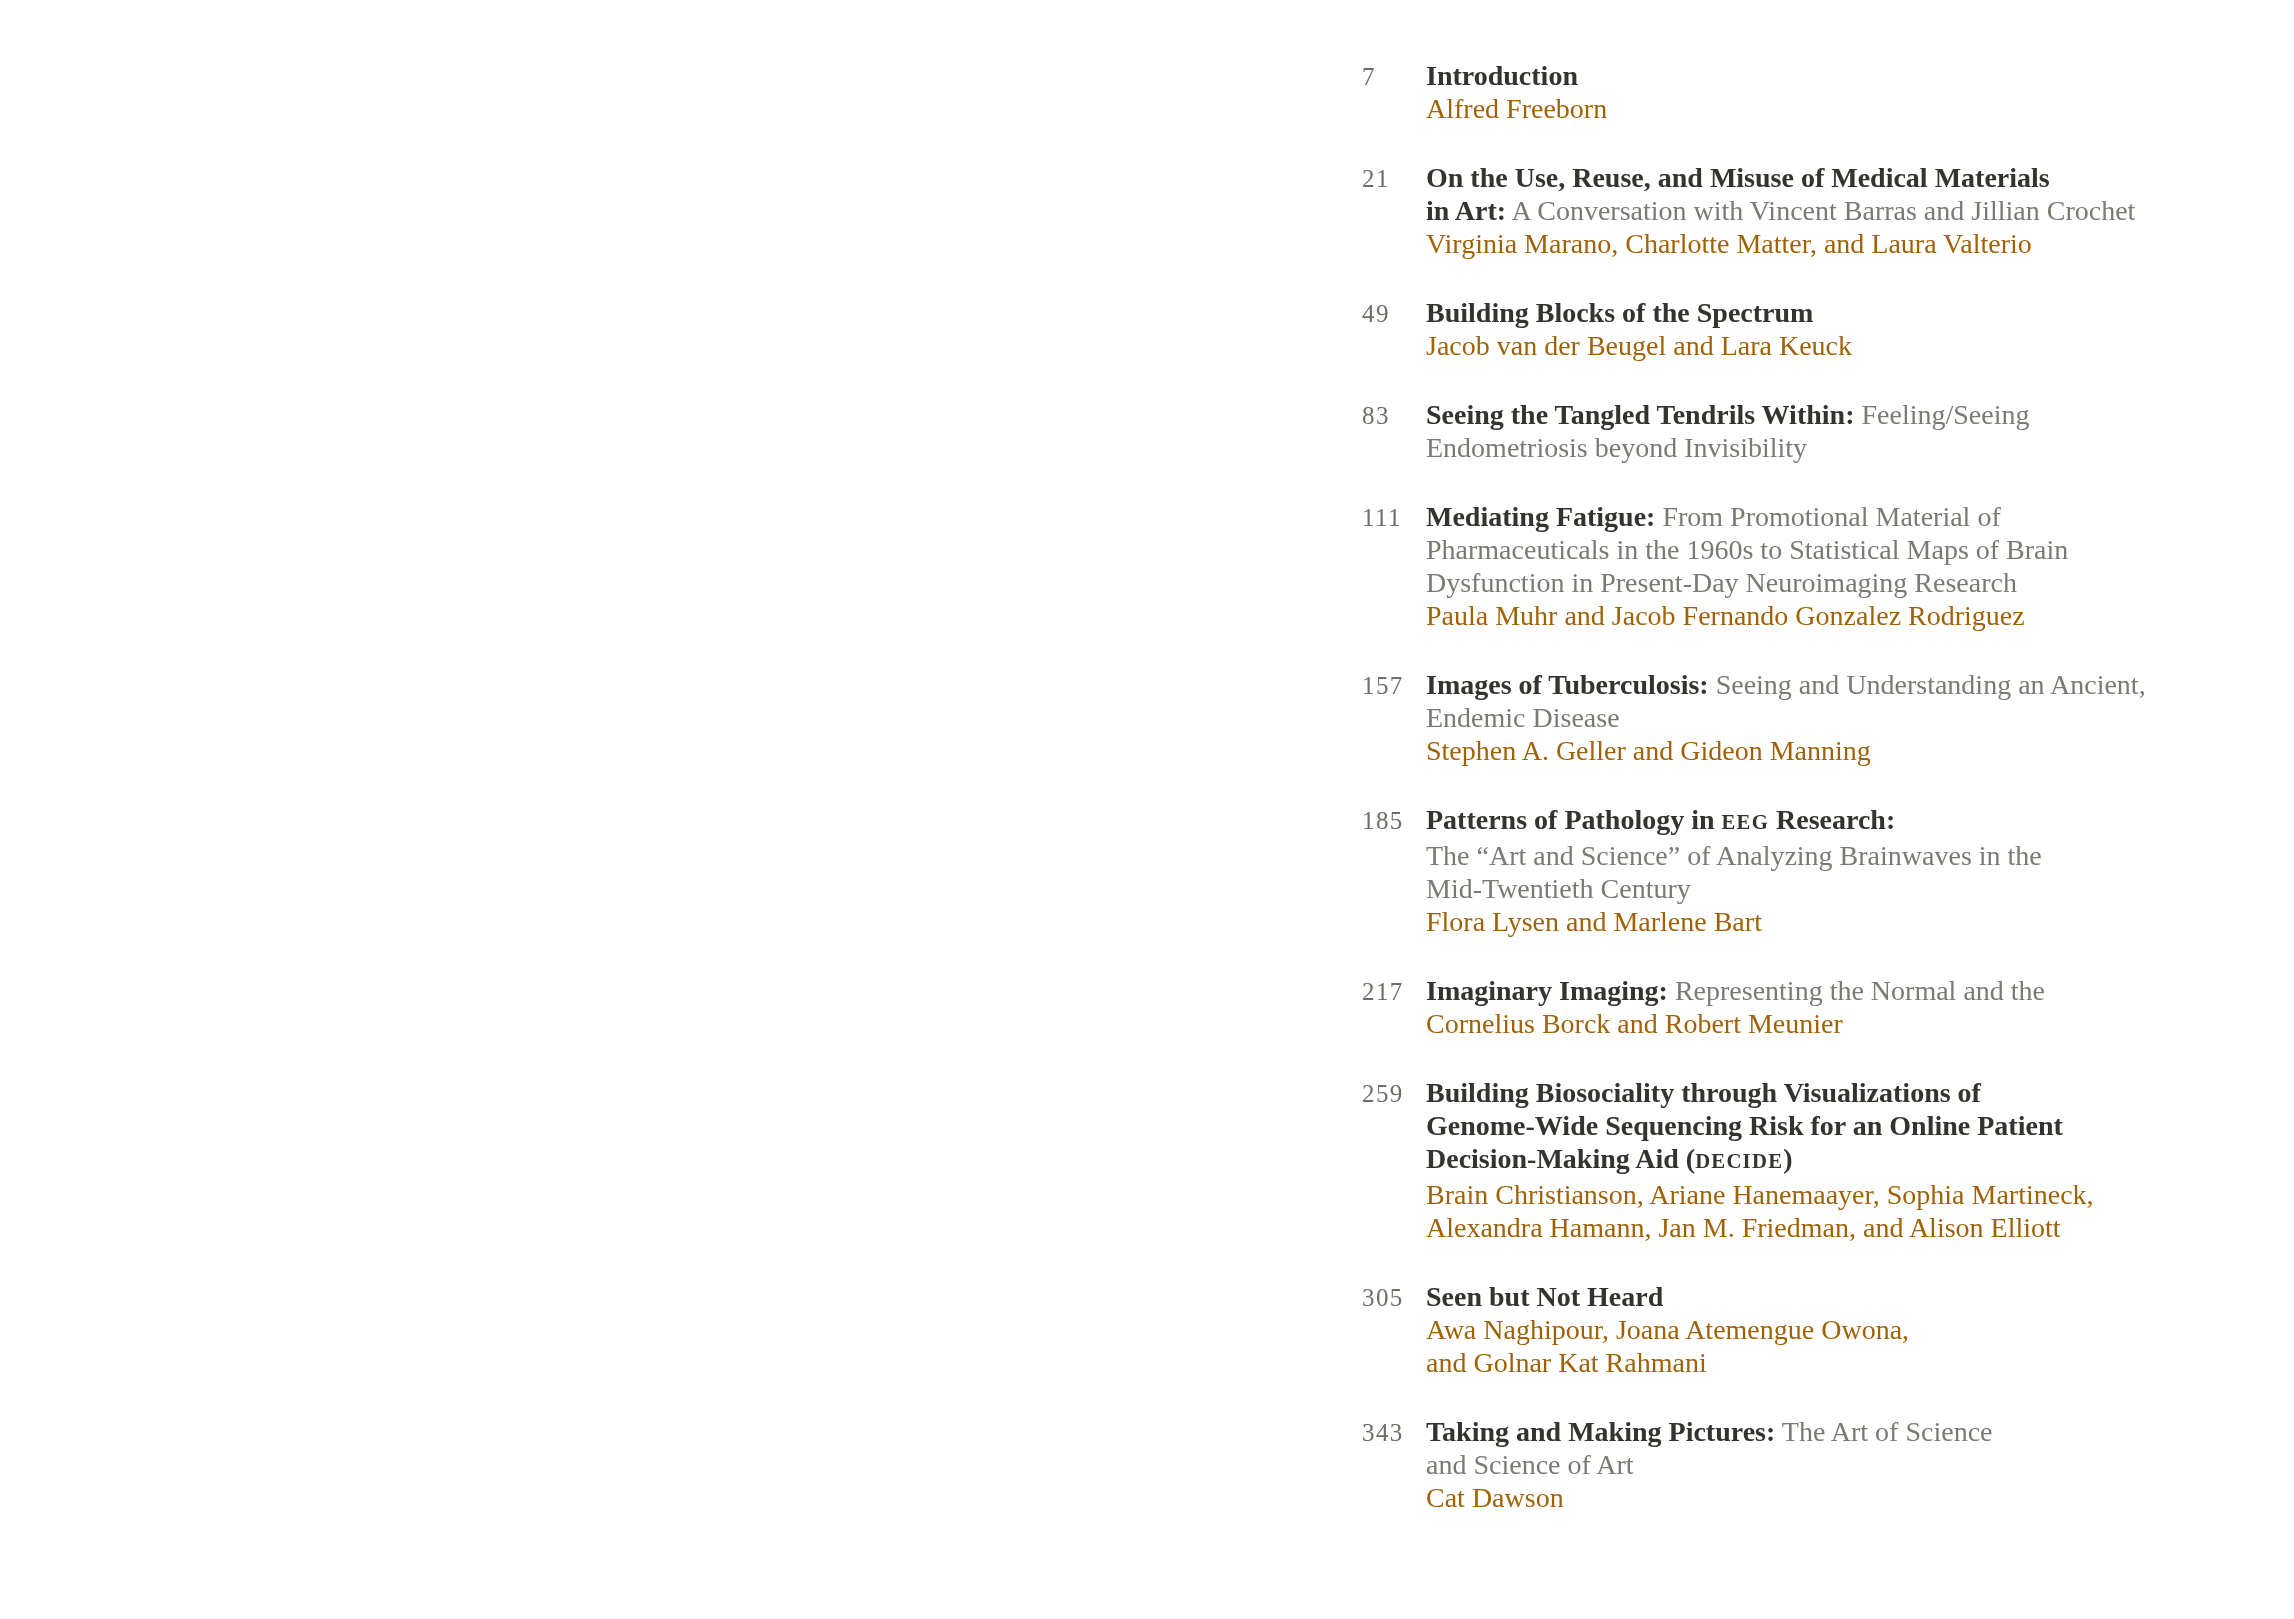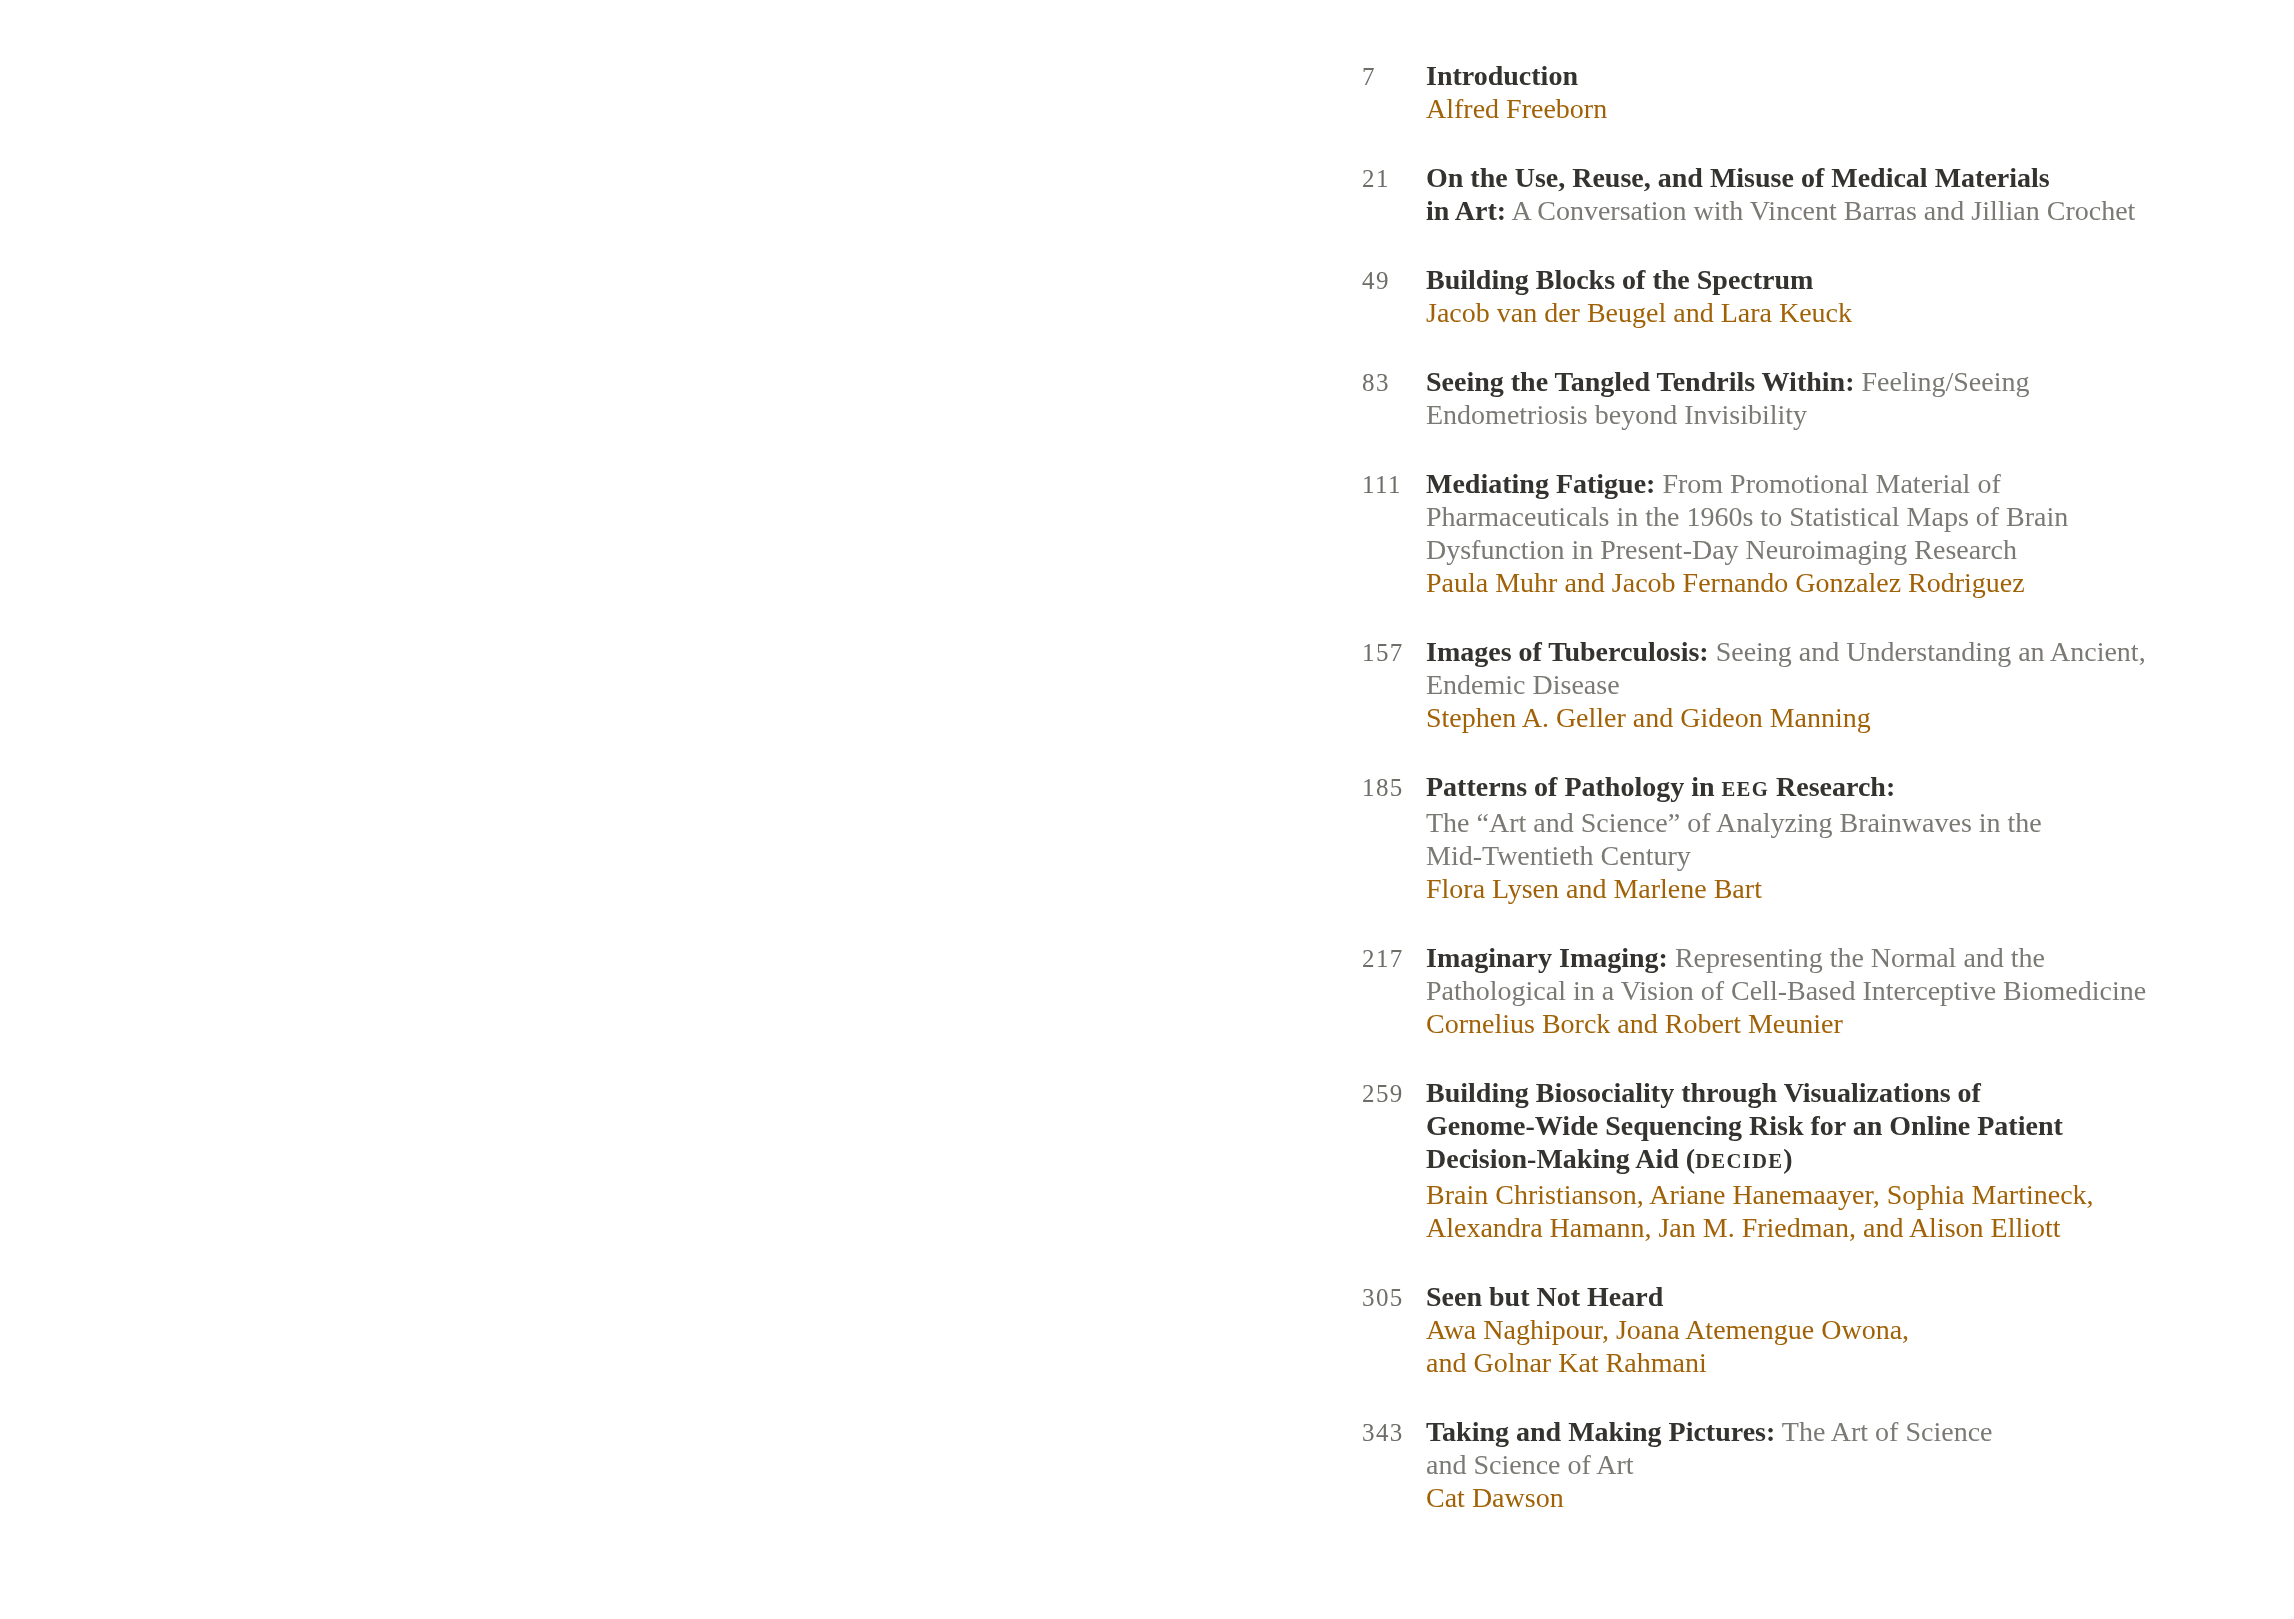--- a/index.html
+++ b/index.html
@@ -70,20 +70,21 @@
         <div class="entry-body">
           <div class="line title"><span class="seg b">Introduction</span></div>
           <div class="line authors-line">Alfred Freeborn</div>
         </div>
       </div>
       <div class="entry">
         <div class="num">21</div>
         <div class="entry-body">
           <div class="line title"><span class="seg b">On the Use, Reuse, and Misuse of Medical Materials</span></div>
           <div class="line title"><span class="seg b">in Art:</span><span class="seg"> A Conversation with Vincent Barras and Jillian Crochet</span></div>
+          <div class="line authors-line">Virginia Marano, Charlotte Matter, and Laura Valterio</div>
         </div>
       </div>
       <div class="entry">
         <div class="num">49</div>
         <div class="entry-body">
           <div class="line title"><span class="seg b">Building Blocks of the Spectrum</span></div>
           <div class="line authors-line">Jacob van der Beugel and Lara Keuck</div>
         </div>
       </div>
       <div class="entry">
@@ -116,21 +117,20 @@
           <div class="line title"><span class="seg b">Patterns of Pathology in </span><span class="seg b sc">EEG</span><span class="seg b"> Research:</span></div>
           <div class="line title"><span class="seg">The “Art and Science” of Analyzing Brainwaves in the</span></div>
           <div class="line title"><span class="seg">Mid-Twentieth Century</span></div>
           <div class="line authors-line">Flora Lysen and Marlene Bart</div>
         </div>
       </div>
       <div class="entry">
         <div class="num">217</div>
         <div class="entry-body">
           <div class="line title"><span class="seg b">Imaginary Imaging:</span><span class="seg"> Representing the Normal and the</span></div>
-          <div class="line title"><span class="seg">Pathological in a Vision of Cell-Based Interceptive Biomedicine</span></div>
           <div class="line authors-line">Cornelius Borck and Robert Meunier</div>
         </div>
       </div>
       <div class="entry">
         <div class="num">259</div>
         <div class="entry-body">
           <div class="line title"><span class="seg b">Building Biosociality through Visualizations of</span></div>
           <div class="line title"><span class="seg b">Genome-Wide Sequencing Risk for an Online Patient</span></div>
           <div class="line title"><span class="seg b">Decision-Making Aid (</span><span class="seg b sc">DECIDE</span><span class="seg b">)</span></div>
           <div class="line authors-line">Brain Christianson, Ariane Hanemaayer, Sophia Martineck,</div>

